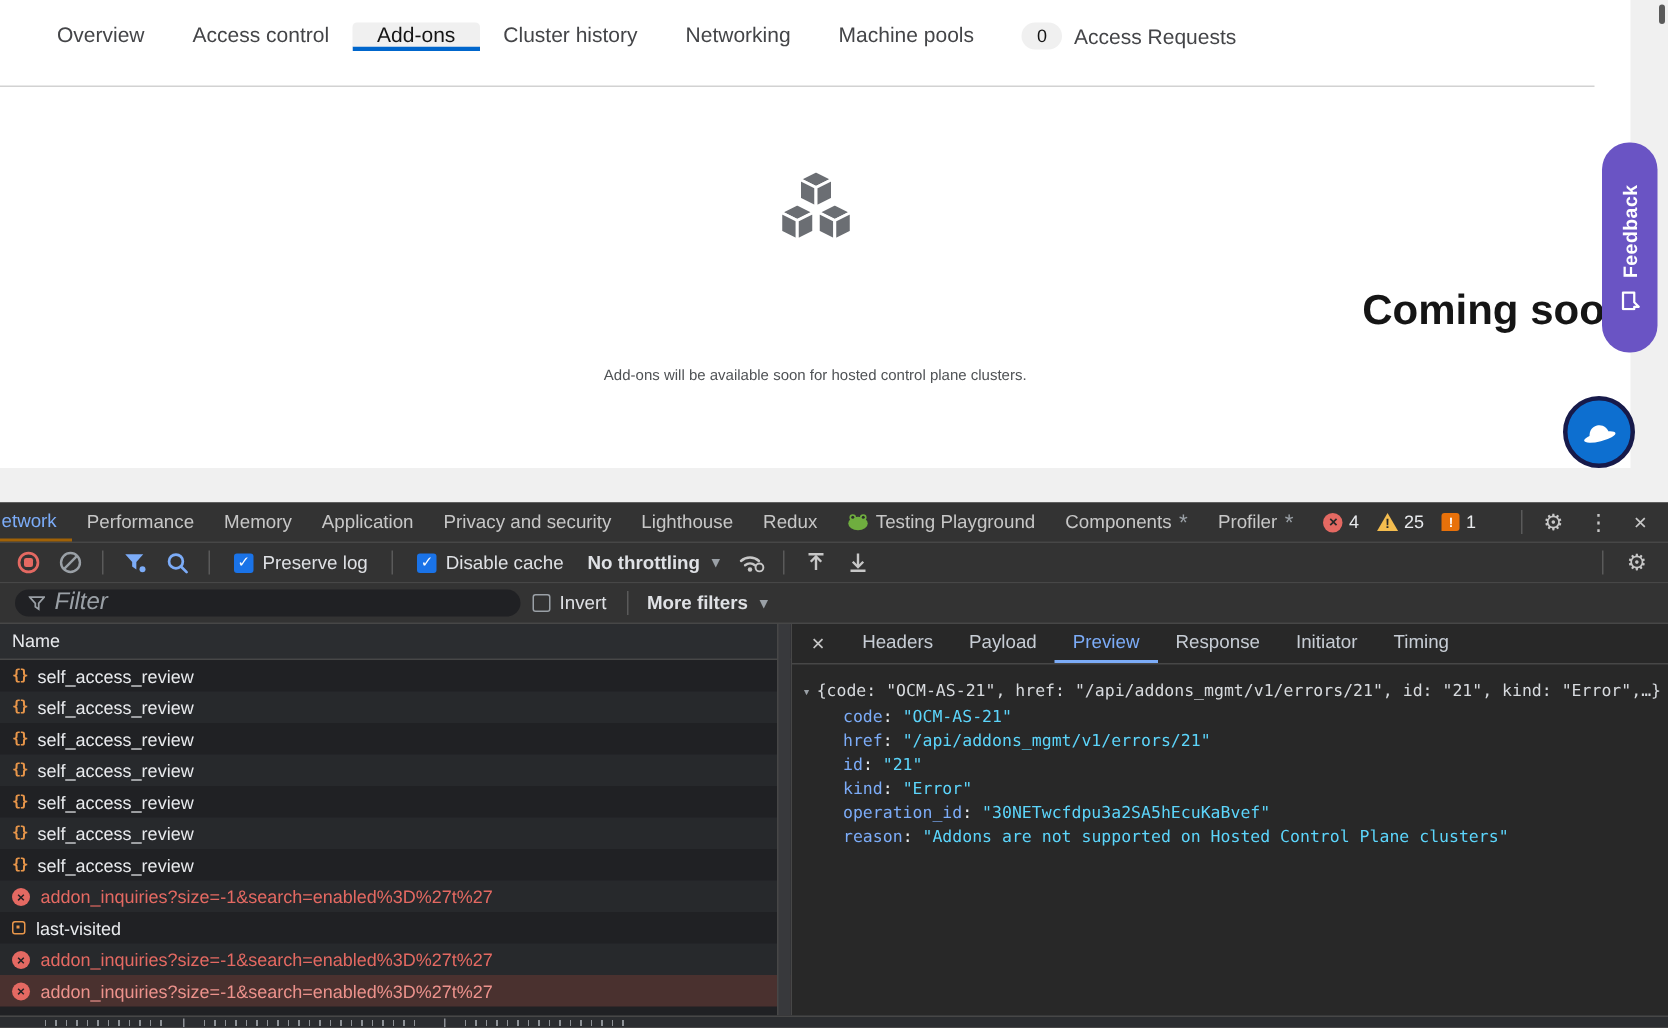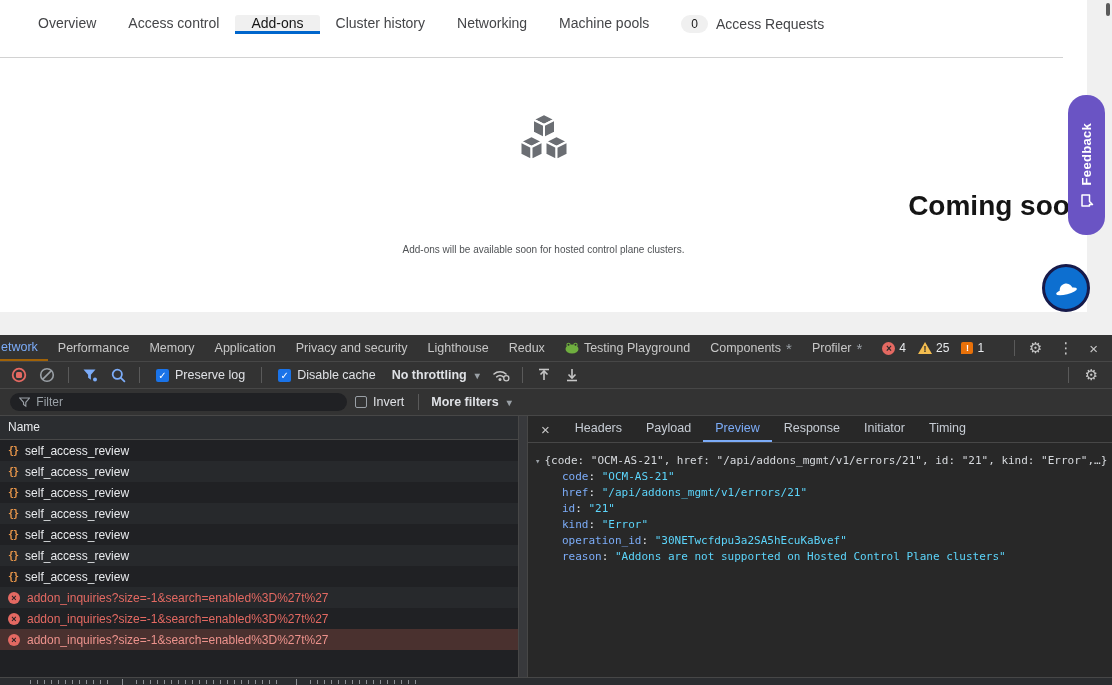--- a/index.html
+++ b/index.html
@@ -56,21 +56,21 @@
   .tb-icon { width:26px; height:22px; display:flex; align-items:center; justify-content:center; cursor:pointer; }
   .tb-check { display:flex; align-items:center; gap:6px; margin:0 8px; cursor:pointer; }
   .cb { width:13px; height:13px; border-radius:2px; background:#1a73e8; color:#fff; font-size:10px; line-height:13px; text-align:center; }
   .cb-off { width:12px; height:12px; border-radius:2px; border:1.5px solid #9aa0a6; background:transparent; }
   .tb-label { color:#dfe1e5; font-size:12.5px; }
   .select { display:flex; align-items:center; gap:8px; padding:0 6px; color:#dfe1e5; font-size:12.5px; cursor:pointer;font-weight:bold; }
   .caret { color:#9aa0a6; font-size:10px; }
 
   .dt-filterbar { height:27px; padding:0 10px; }
   .filter-pill { width:337px; height:18px; background:#202124; border-radius:9px; display:flex; align-items:center; gap:6px; padding:0 9px; }
-  .filter-pill input { background:transparent; border:none; outline:none; color:#22c55e; font-size:12px; width:100%; font-family:"Liberation Sans",sans-serif; }
+  .filter-pill input { background:transparent; border:none; outline:none; color:#22c55e; font-size:16px; width:100%; font-family:"Liberation Sans",sans-serif;font-style:italic; }
   .filter-pill input::placeholder { color:#9aa0a6; }
   .chips { display:flex; align-items:center; gap:6px; margin-left:16px; }
   .chip { border:1px solid #6e7175; border-radius:8px; padding:2px 7px; font-size:11.5px; color:#dfe1e5; white-space:nowrap; cursor:pointer; }
   .chip.active { background:#1f5fc2; border-color:#1f5fc2; color:#fff; }
 
   .dt-content { position:absolute; top:81px; bottom:8px; left:0; right:0; display:flex; }
   .net-pane { width:528px; border-right:1px solid #474747; display:flex; flex-direction:column; background:#202124; position:relative; }
   .net-scroll { position:absolute; top:0; right:0; bottom:0; width:9px; background:#38393c; border-left:1px solid #474747; }
   .net-header { height:24px; line-height:23px; padding-left:8px; background:#2b2d30; border-bottom:1px solid #474747; font-size:12px; }
   .net-rows { flex:1; overflow:hidden; }
@@ -351,20 +351,24 @@
               <span>self_access_review</span>
             </div>
           <div class="nrow">
               <span class="ic-json">{}</span>
               <span>self_access_review</span>
             </div>
           <div class="nrow error">
               <span class="ic-err">×</span>
               <span>addon_inquiries?size=-1&amp;search=enabled%3D%27t%27</span>
             </div>
+          <div class="nrow">
+              <span class="ic-doc"></span>
+              <span>last-visited</span>
+            </div>
           <div class="nrow error">
               <span class="ic-err">×</span>
               <span>addon_inquiries?size=-1&amp;search=enabled%3D%27t%27</span>
             </div>
           <div class="nrow error selected">
               <span class="ic-err">×</span>
               <span>addon_inquiries?size=-1&amp;search=enabled%3D%27t%27</span>
             </div>
         </div>
         <div class="net-scroll"></div>

